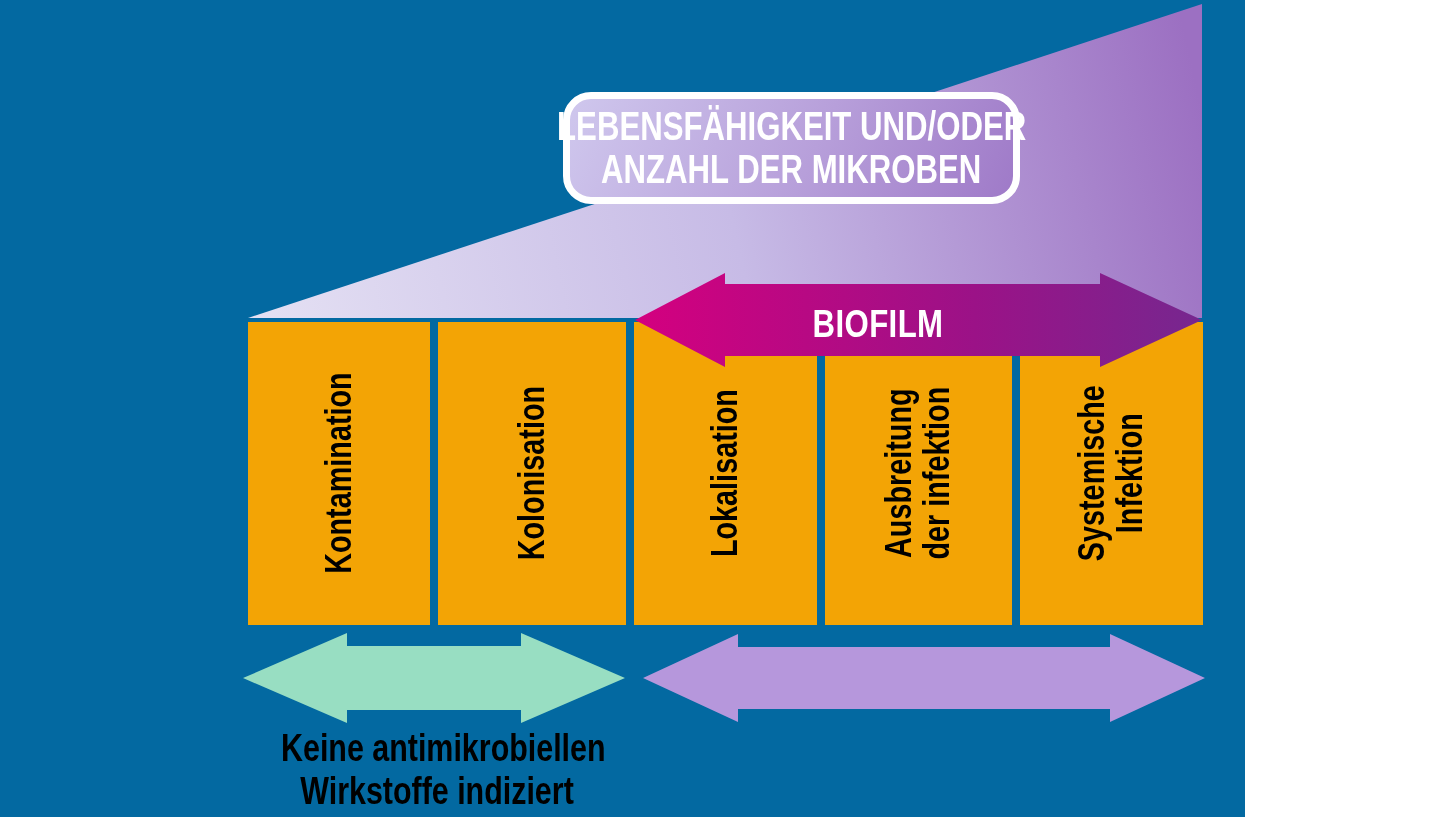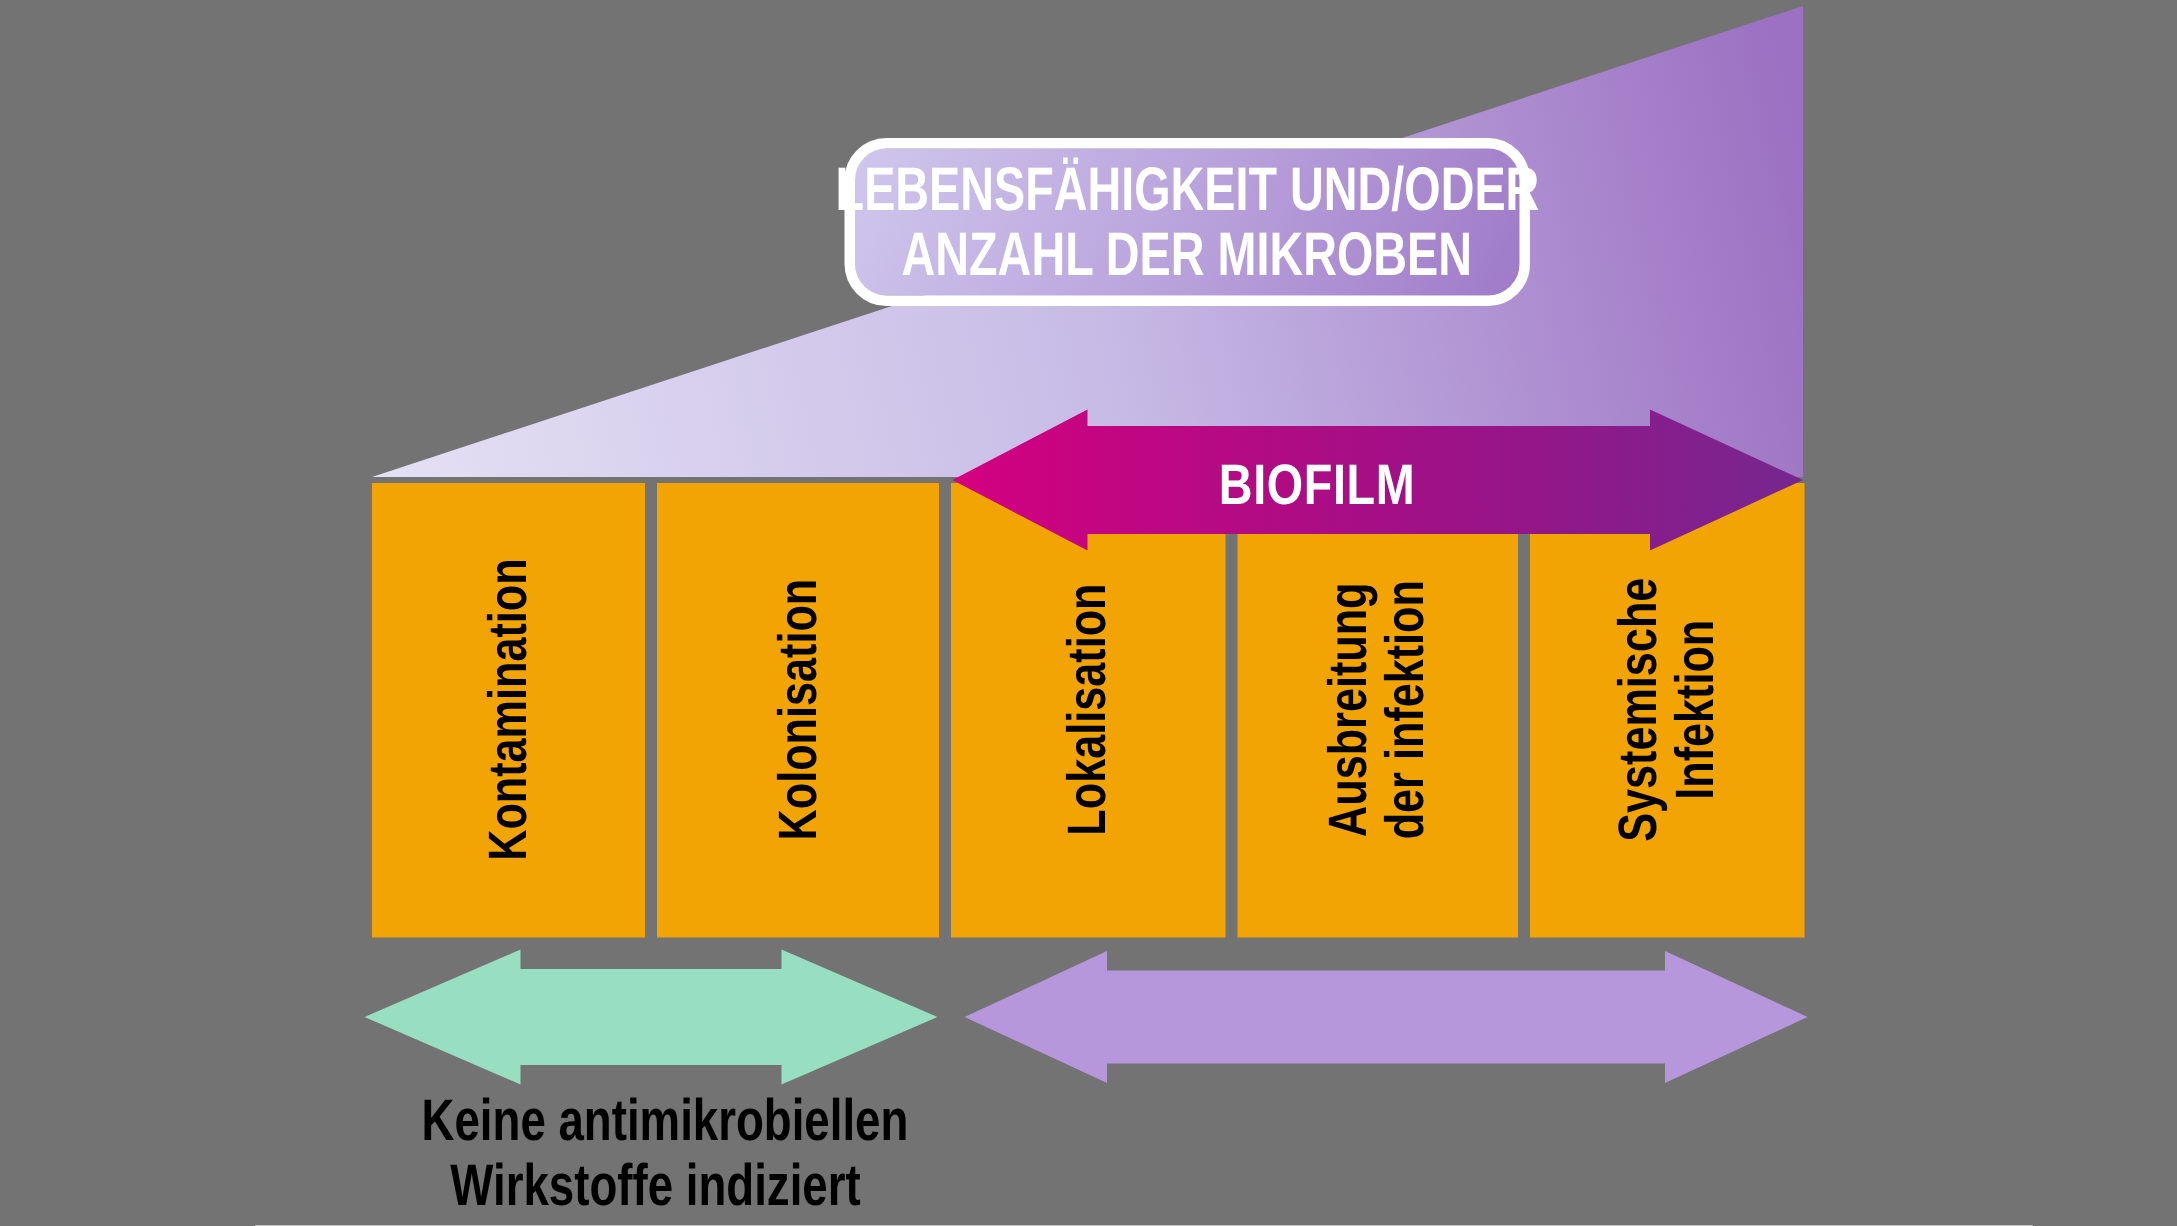--- a/index.html
+++ b/index.html
@@ -1,19 +1,19 @@
 <!DOCTYPE html>
 <html><head>
 <meta charset="utf-8">
 <style>
   html,body{margin:0;padding:0;background:#ffffff;}
   .canvas{
     position:relative;
-    width:1451px;height:817px;
-    background:#737373;
+    width:1245px;height:817px;
+    background:#0369a1;
     overflow:hidden;
     font-family:"Liberation Sans", sans-serif;
     font-weight:700;
   }
   svg.layer{position:absolute;left:0;top:0;width:1451px;height:817px;}
 
   
   .title-box{
     position:absolute;
     left:563px;top:92px;width:457px;height:112px;

